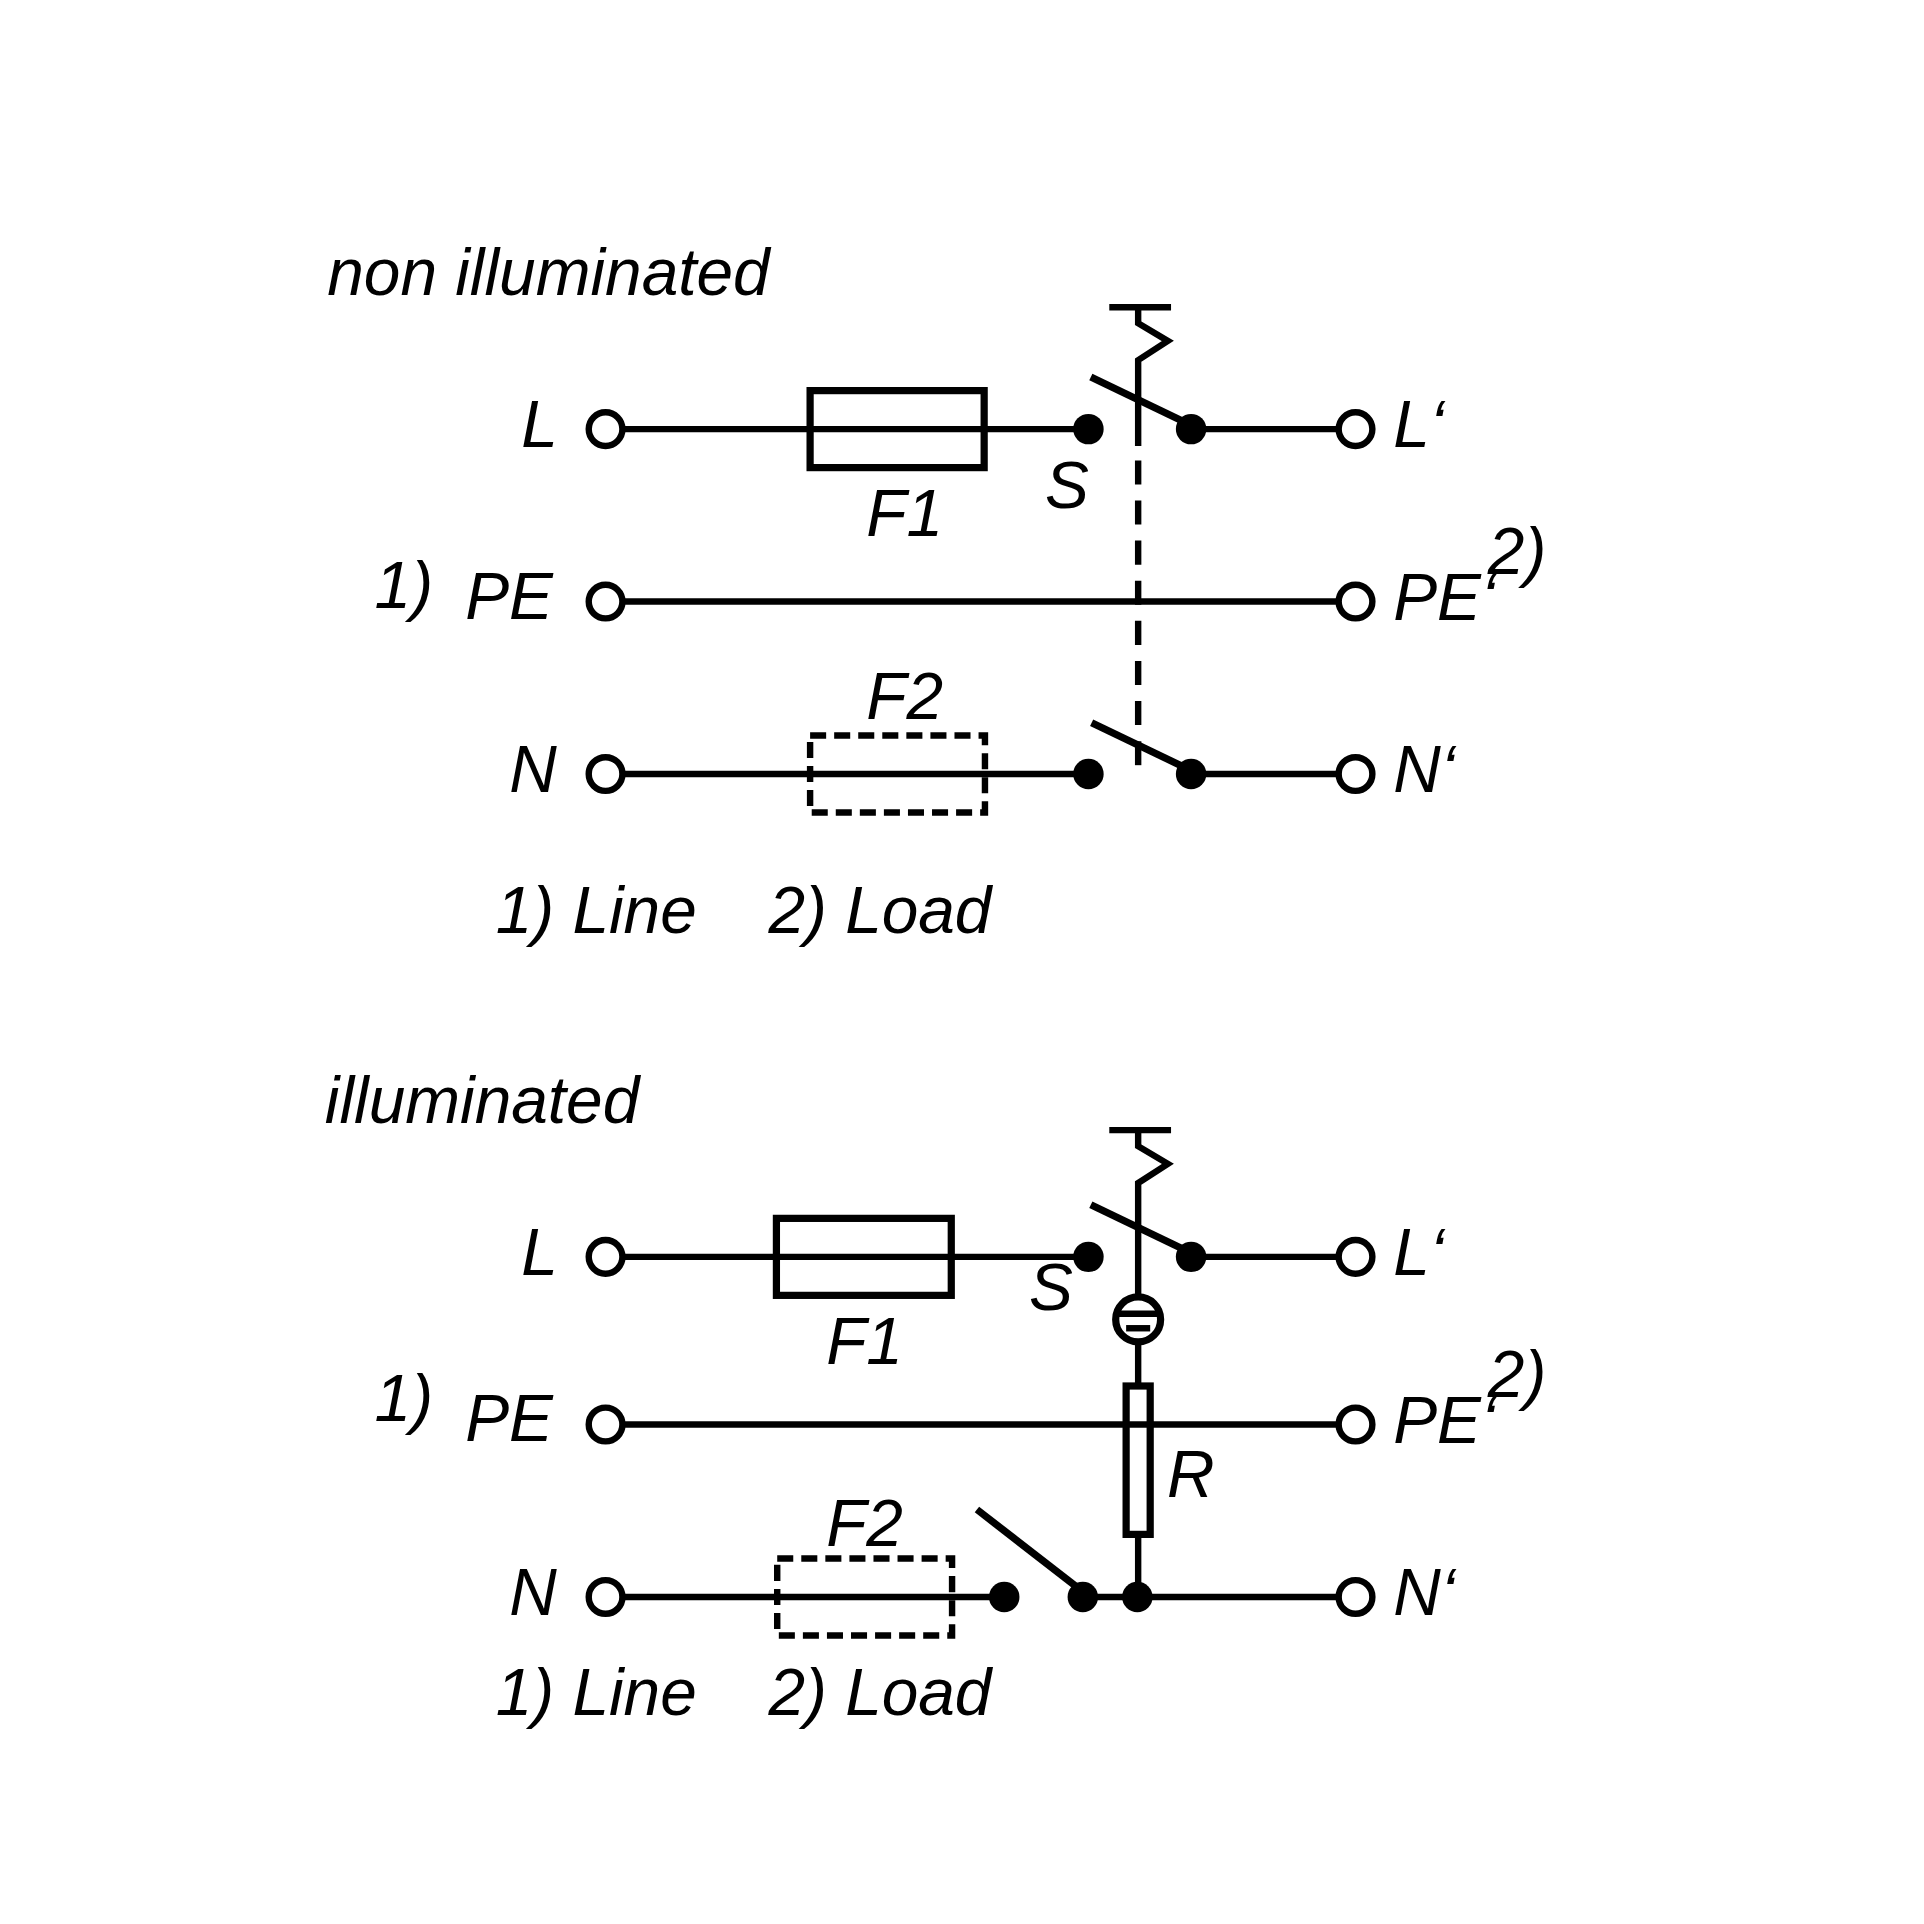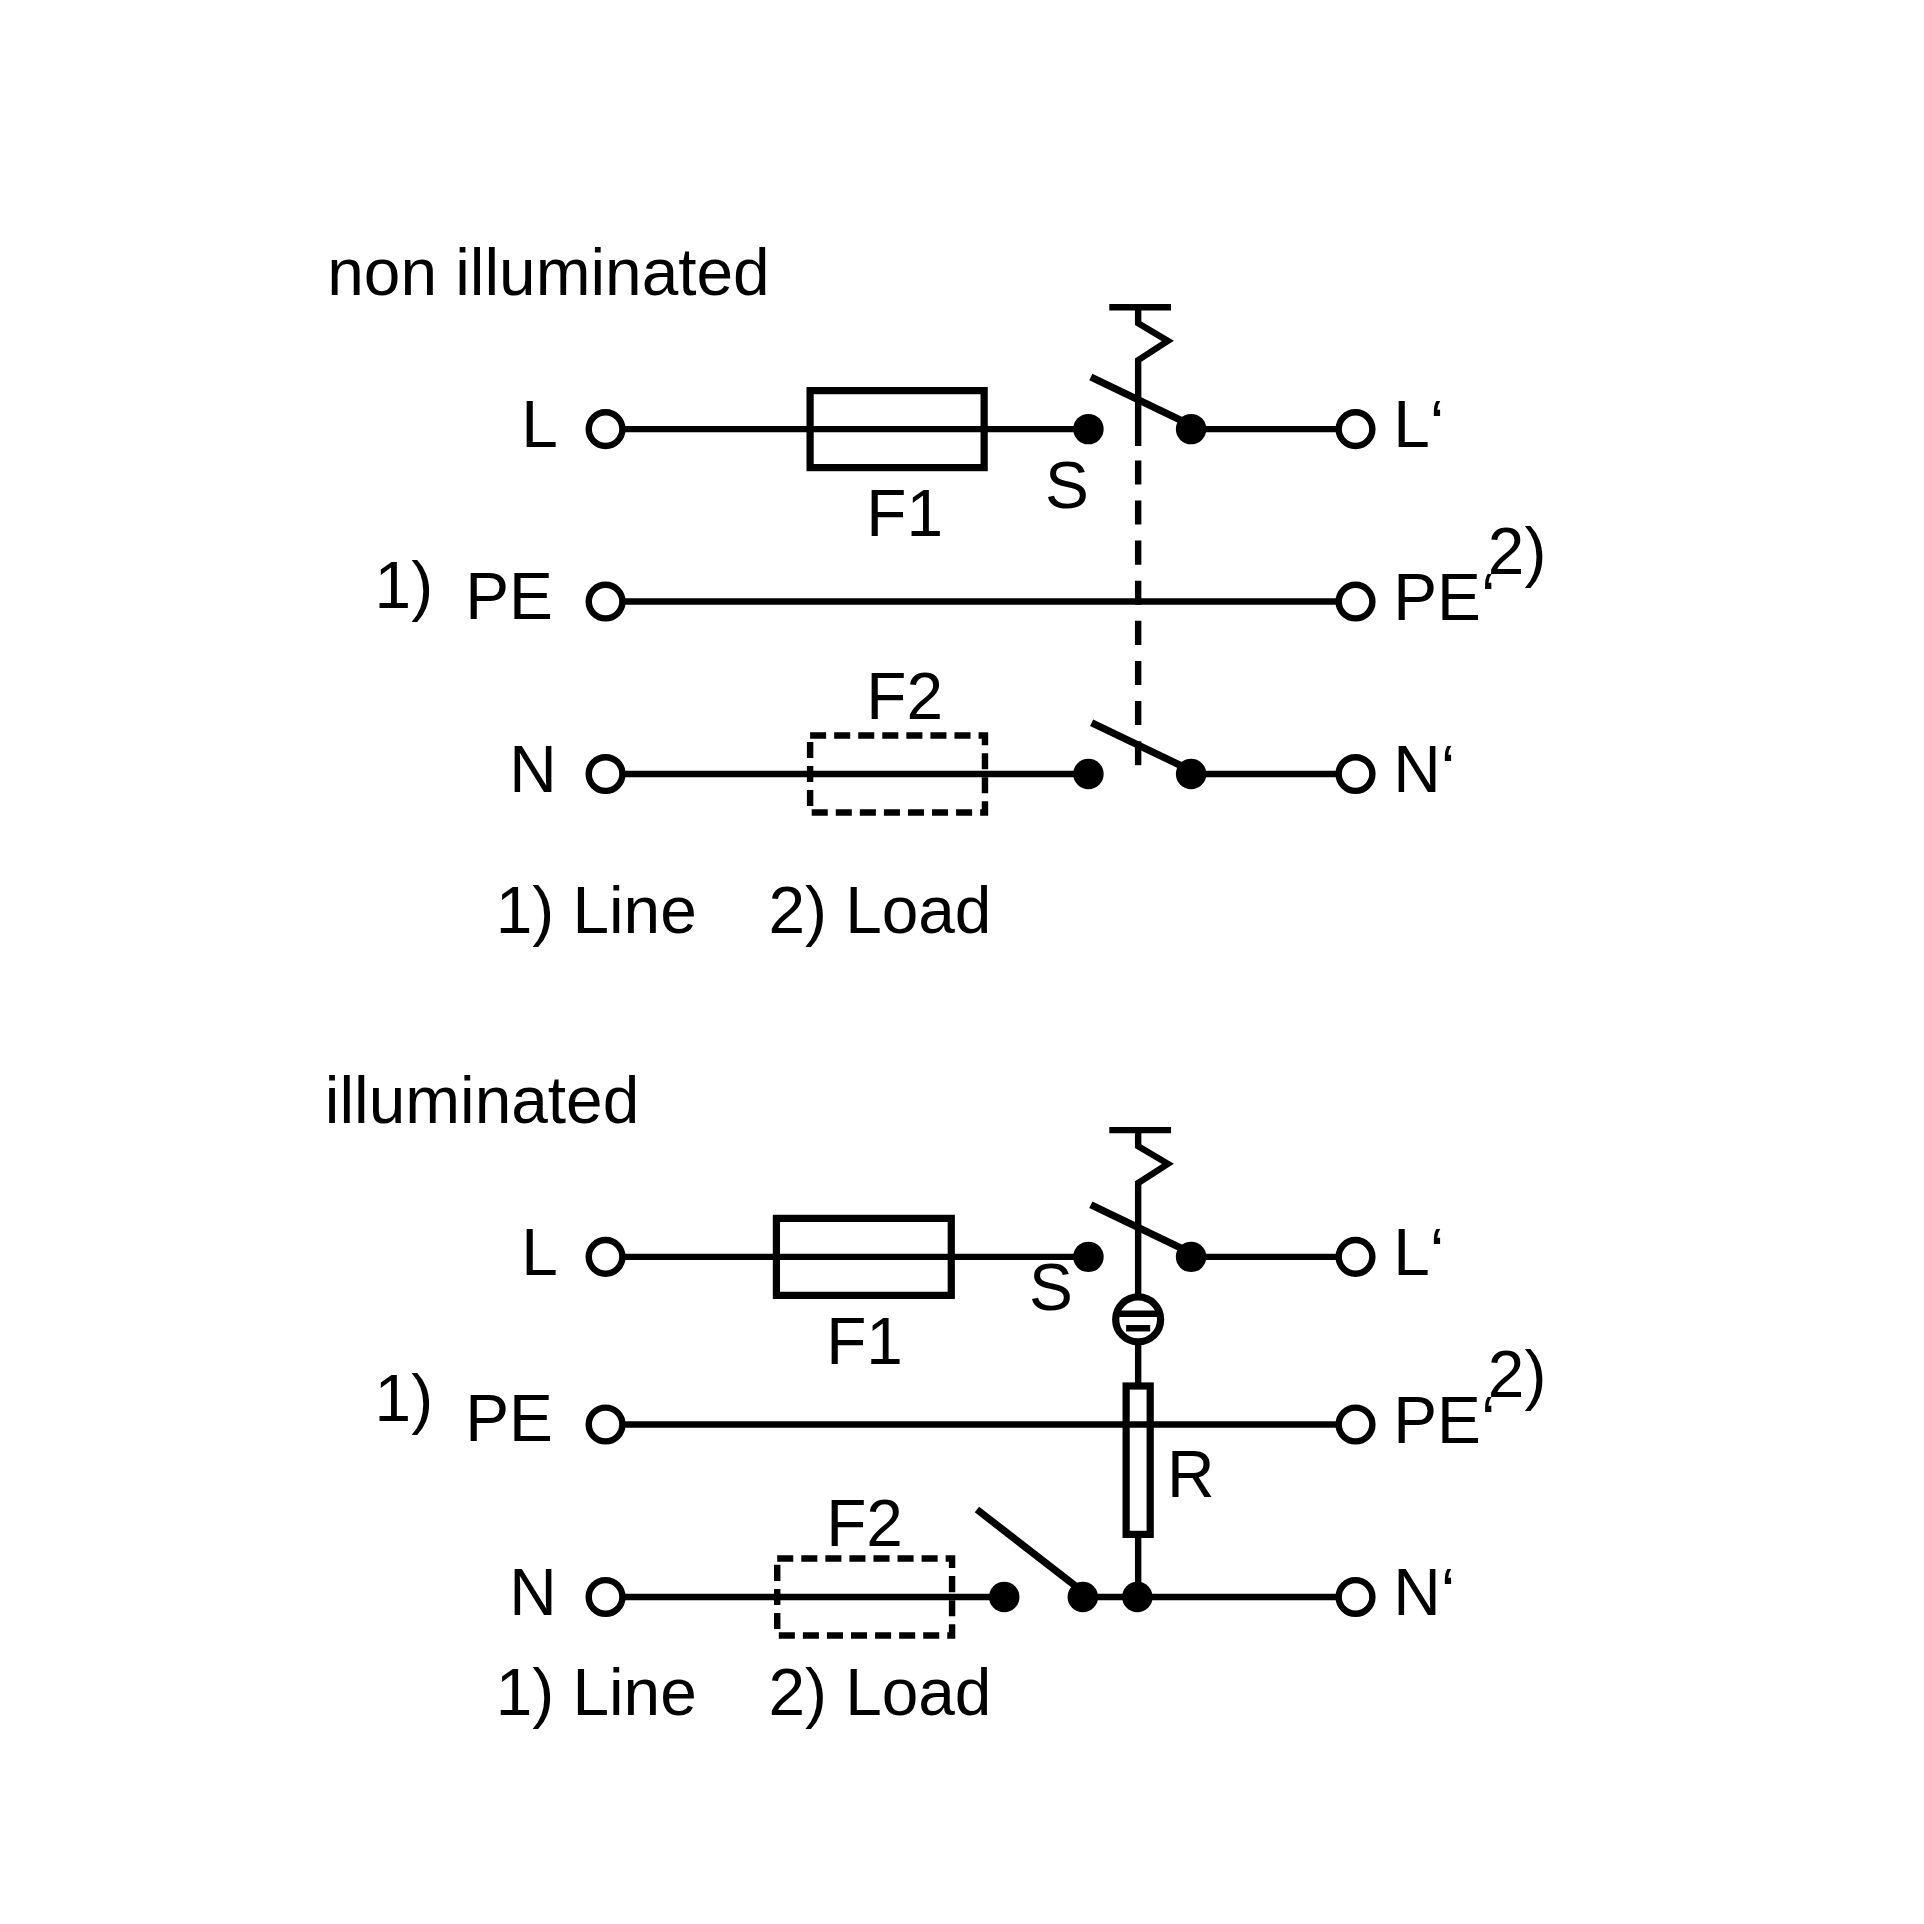--- a/index.html
+++ b/index.html
@@ -6,20 +6,21 @@
     margin: 0;
     padding: 0;
     background: #ffffff;
   }
   .stage {
     position: relative;
     width: 1751px;
     height: 1925px;
     background: #ffffff;
     font-family: "Liberation Sans", sans-serif;
+    font-style: italic;
   }
   svg text {
     font-family: "Liberation Sans", sans-serif;
     font-size: 82px;
     fill: #000000;
   }
   svg .wire   { stroke: #000000; stroke-width: 8; fill: none; }
   svg .blade  { stroke: #000000; stroke-width: 9; fill: none; }
   svg .dashedlink { stroke: #000000; stroke-width: 8; fill: none; stroke-dasharray: 30 20; }
   svg .boxsolid   { stroke: #000000; stroke-width: 9; fill: none; }

